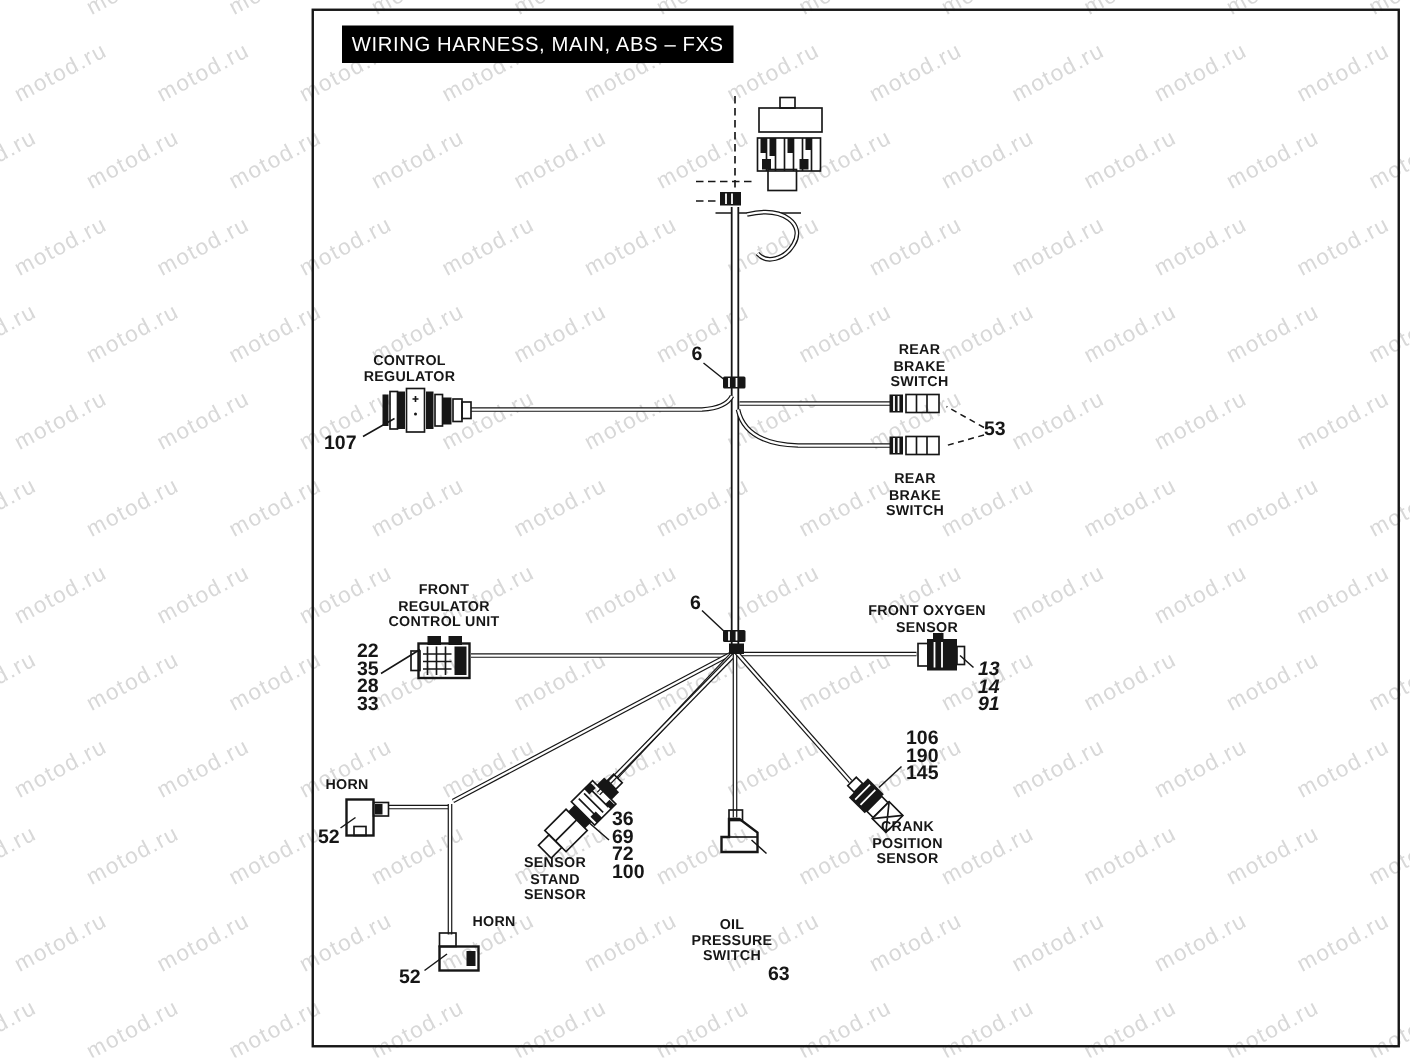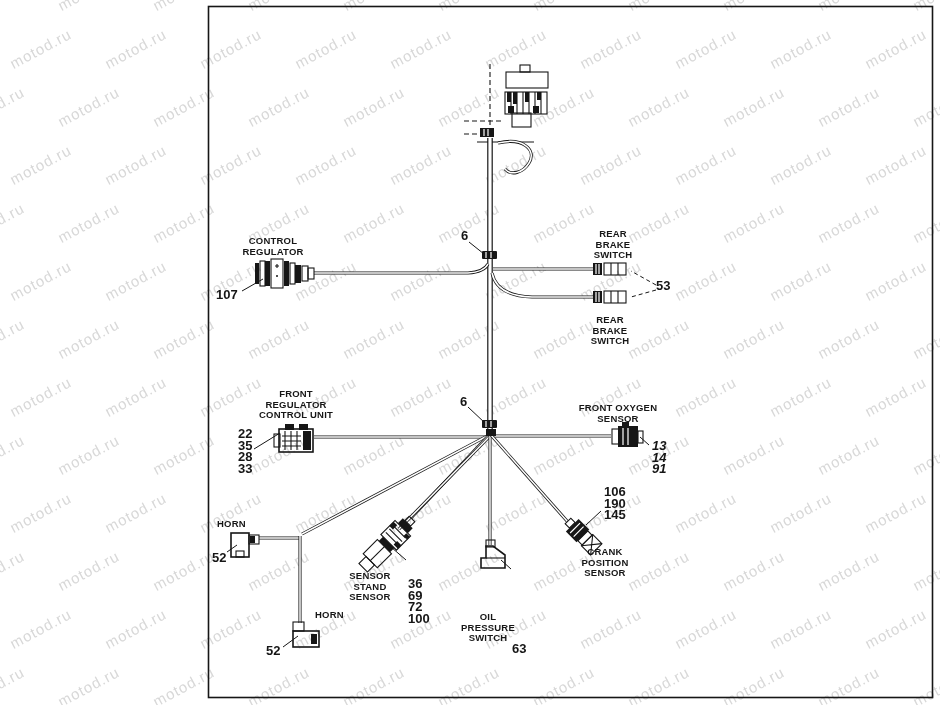--- a/index.html
+++ b/index.html
@@ -393,21 +393,21 @@
         <div>HORN</div>
       </div>
       <div class="ann part" style="left: 212px; top: 552px;">
         <div>52</div>
       </div>
       <div class="ann label center" style="left: 370px; top: 571px;">
         <div>SENSOR</div>
         <div>STAND</div>
         <div>SENSOR</div>
       </div>
-      <div class="ann part" style="left: 408px; top: 578px;">
+      <div class="ann part" style="left: 408px; top: 540px;">
         <div>36</div>
         <div>69</div>
         <div>72</div>
         <div>100</div>
       </div>
       <div class="ann label center" style="left: 488px; top: 612px;">
         <div>OIL</div>
         <div>PRESSURE</div>
         <div>SWITCH</div>
       </div>
@@ -425,13 +425,14 @@
         <div>145</div>
       </div>
       <div class="ann label" style="left: 315px; top: 610px;">
         <div>HORN</div>
       </div>
       <div class="ann part" style="left: 266px; top: 645px;">
         <div>52</div>
       </div>
     </div>
 
+  <div id="title-bar">WIRING HARNESS, MAIN, ABS – FXS</div>
 </div>
 
 </body></html>

